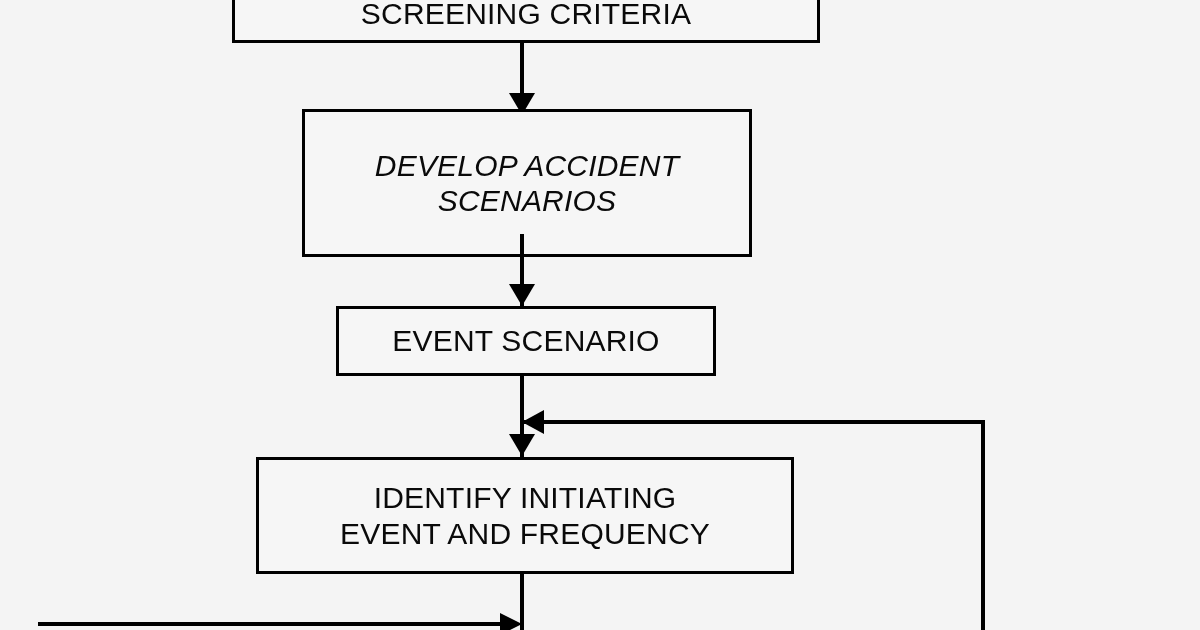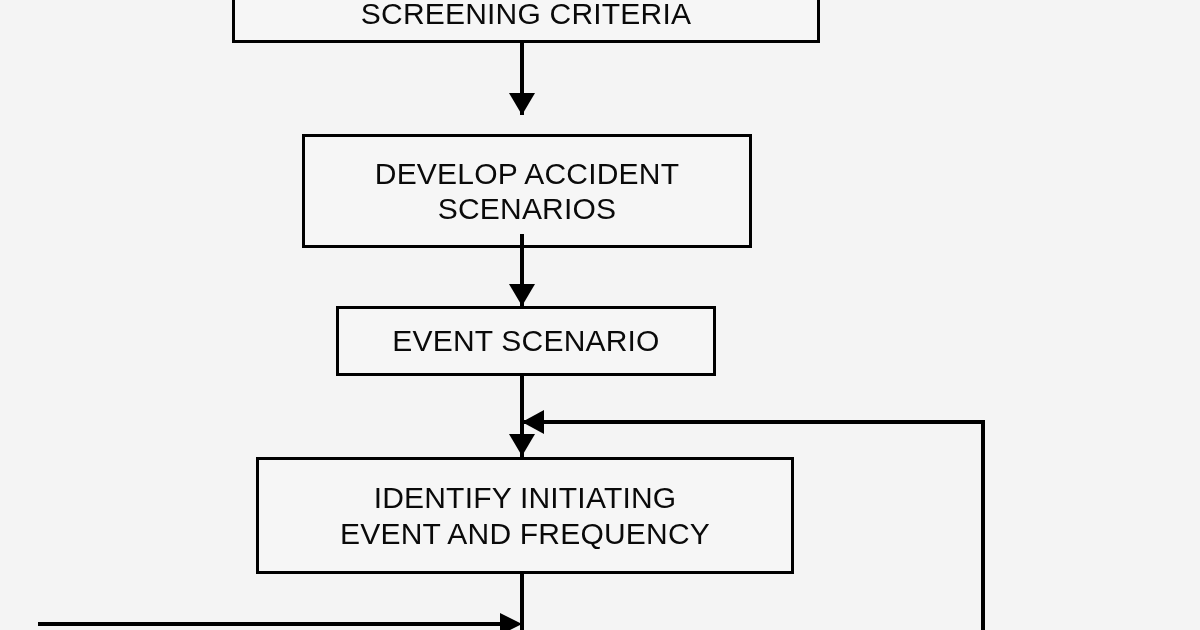--- a/index.html
+++ b/index.html
@@ -66,21 +66,21 @@
 
 <div id="canvas">
 
   <div class="node" style="left:232px; top:-46px; width:588px; height:89px;">
     <span class="node-label" style="margin-top:30px;">SCREENING CRITERIA</span>
   </div>
 
   <div class="edge-line" style="left:520px; top:43px; width:4px; height:72px;"></div>
   <div class="arrow arrow-down" style="left:509px; top:93px;"></div>
 
-  <div class="node" style="left:302px; top:134px; width:450px; height:114px;">
+  <div class="node" style="left:302px; top:109px; width:450px; height:148px;font-style:italic;">
     <span class="node-label">DEVELOP ACCIDENT
 SCENARIOS</span>
   </div>
 
   <div class="edge-line" style="left:520px; top:234px; width:4px; height:72px;"></div>
   <div class="arrow arrow-down" style="left:509px; top:284px;"></div>
 
   <div class="node" style="left:336px; top:306px; width:380px; height:70px;">
     <span class="node-label">EVENT SCENARIO</span>
   </div>

